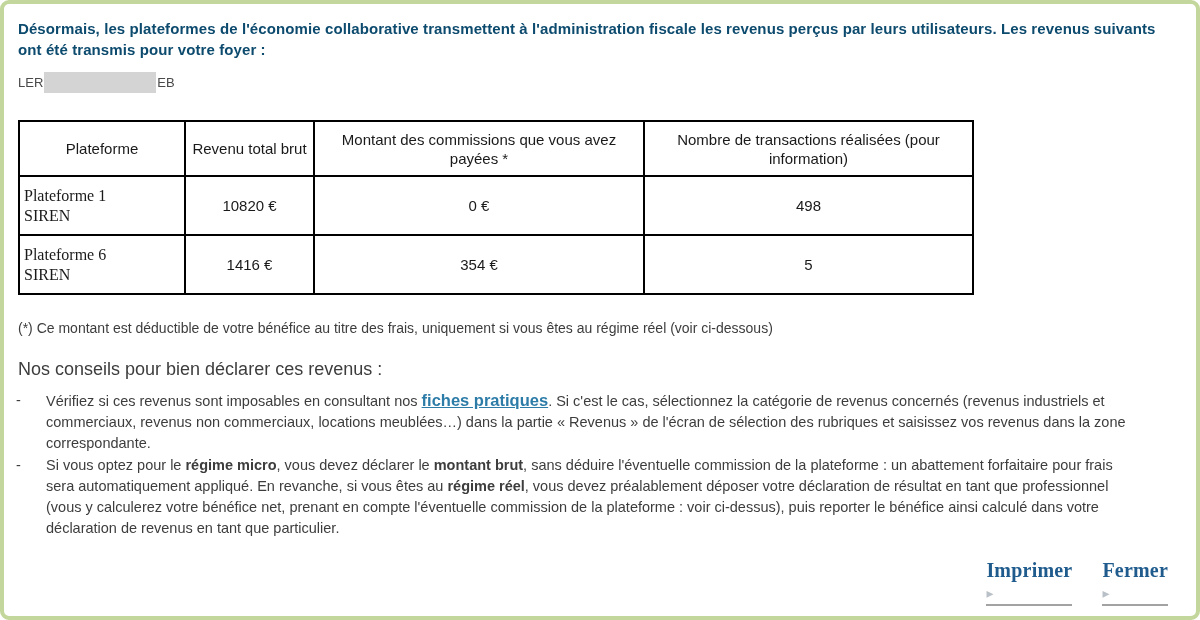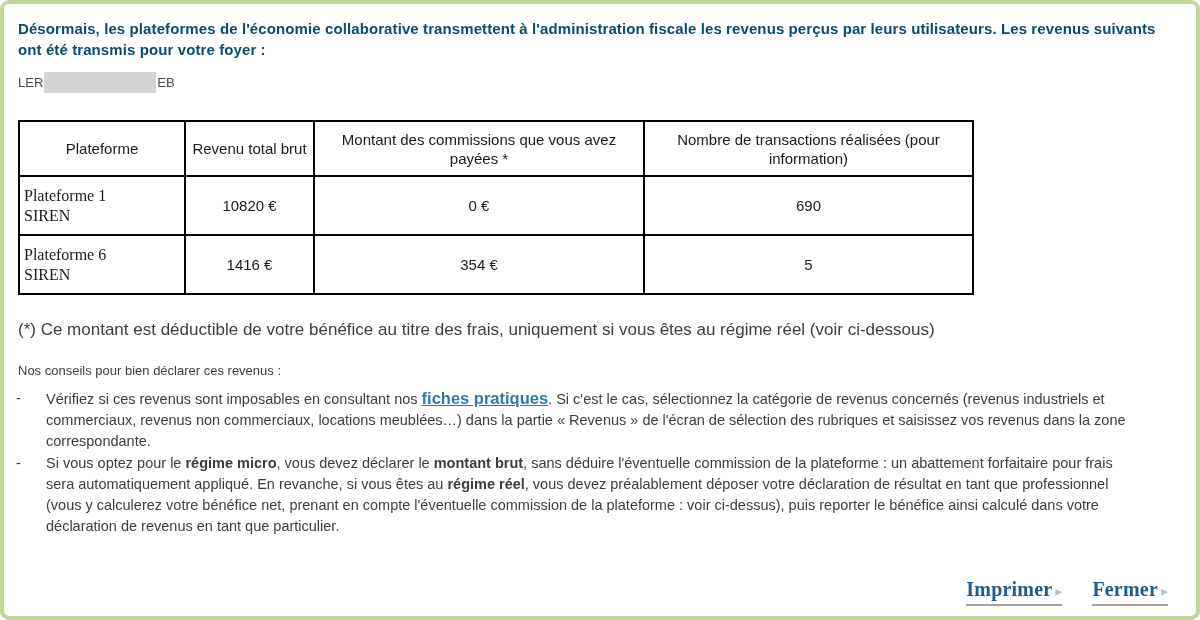--- a/index.html
+++ b/index.html
@@ -73,26 +73,26 @@
   td.platform-cell {
     font-family: "Liberation Serif", serif;
     font-size: 16px;
     line-height: 20px;
     padding: 2px 2px 2px 4px;
   }
   .platform-name { text-align: left; }
   .platform-id   { text-align: left; }
   .footnote {
     margin: 25px 0 12px;
-    font-size: 17px;
+    font-size: 14px;
     color: #3d3d3d;
   }
   .advice-intro {
     margin: 23px 0 0;
-    font-size: 13px;
+    font-size: 18px;
     color: #3d3d3d;
   }
   .advice-list { margin-top: 10px; }
   .advice-item {
     display: flex;
     margin: 0 0 1px -8px;
     font-size: 14.5px;
     line-height: 21px;
     color: #3d3d3d;
   }
@@ -119,20 +119,21 @@
     gap: 30px;
     align-items: flex-end;
   }
   .action-link {
     display: flex;
     align-items: baseline;
     gap: 3px;
     cursor: pointer;
     border-bottom: 2px solid #a3a3a3;
     padding-bottom: 3px;
+    flex-direction: column;
   }
   .action-label {
     font-family: "Liberation Serif", serif;
     font-weight: bold;
     font-size: 20px;
     color: #1f5b8c;
     letter-spacing: 0.2px;
   }
   .action-arrow {
     color: #b9c0c7;
@@ -162,21 +163,21 @@
       </tr>
     </thead>
     <tbody>
       <tr>
         <td class="platform-cell">
           <div class="platform-name">Plateforme 1</div>
           <div class="platform-id">SIREN</div>
         </td>
         <td>10820 €</td>
         <td>0 €</td>
-        <td>690</td>
+        <td>498</td>
       </tr>
       <tr>
         <td class="platform-cell">
           <div class="platform-name">Plateforme 6</div>
           <div class="platform-id">SIREN</div>
         </td>
         <td>1416 €</td>
         <td>354 €</td>
         <td>5</td>
       </tr>

